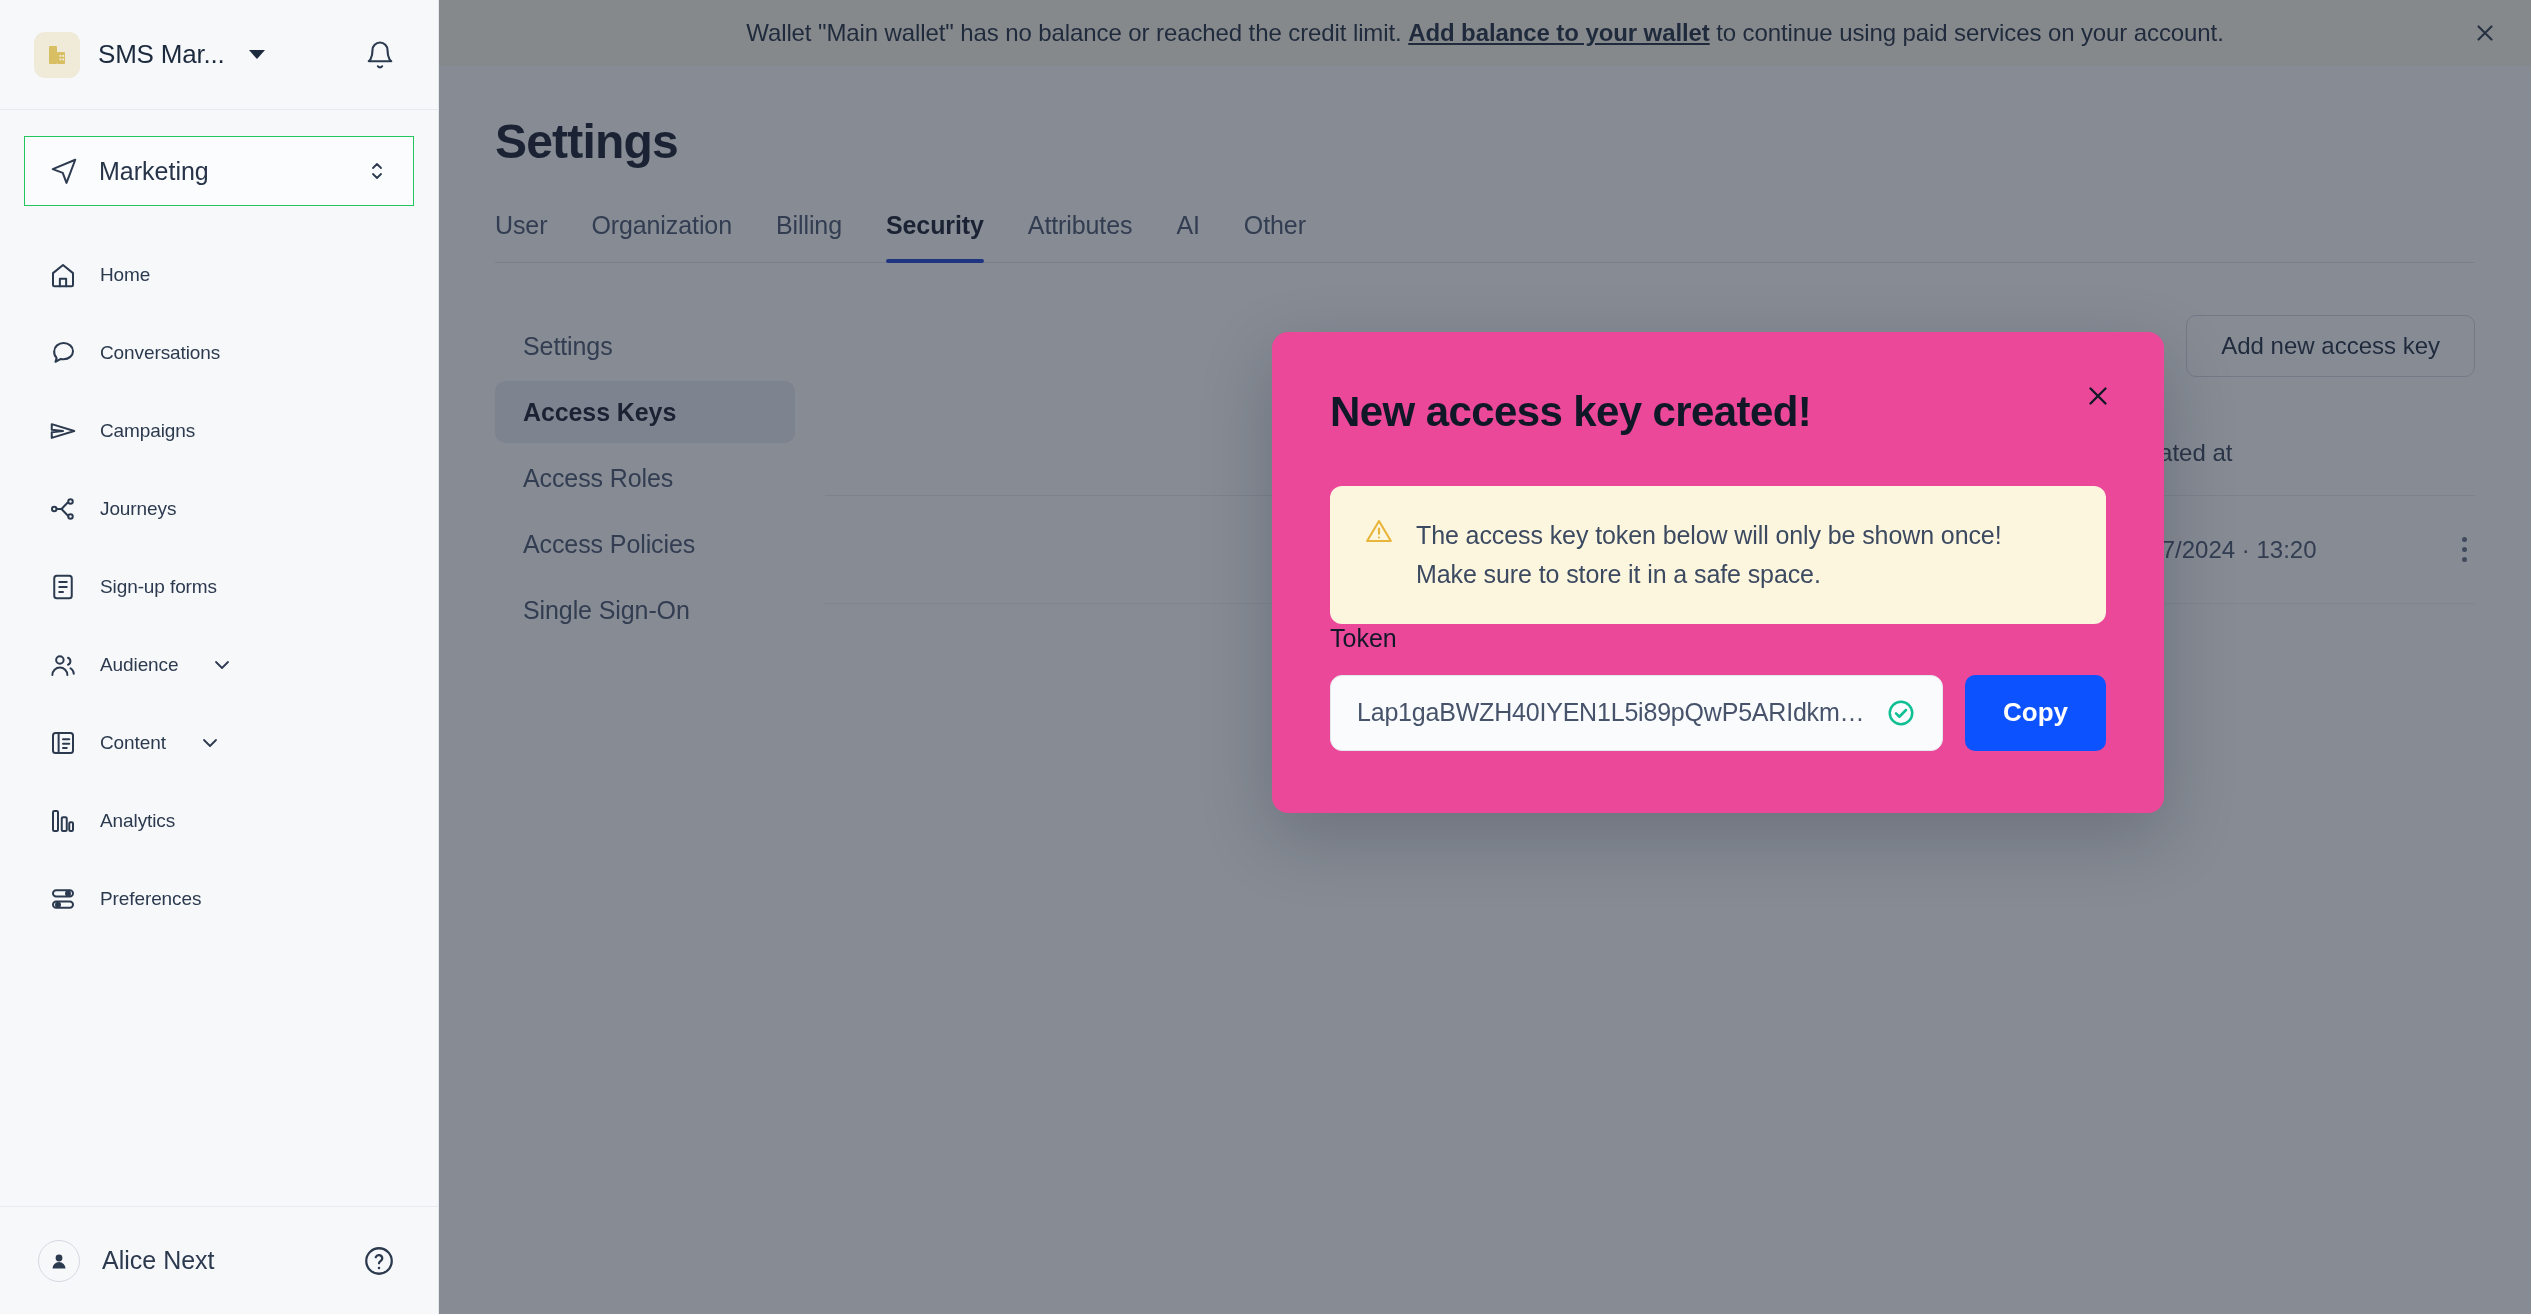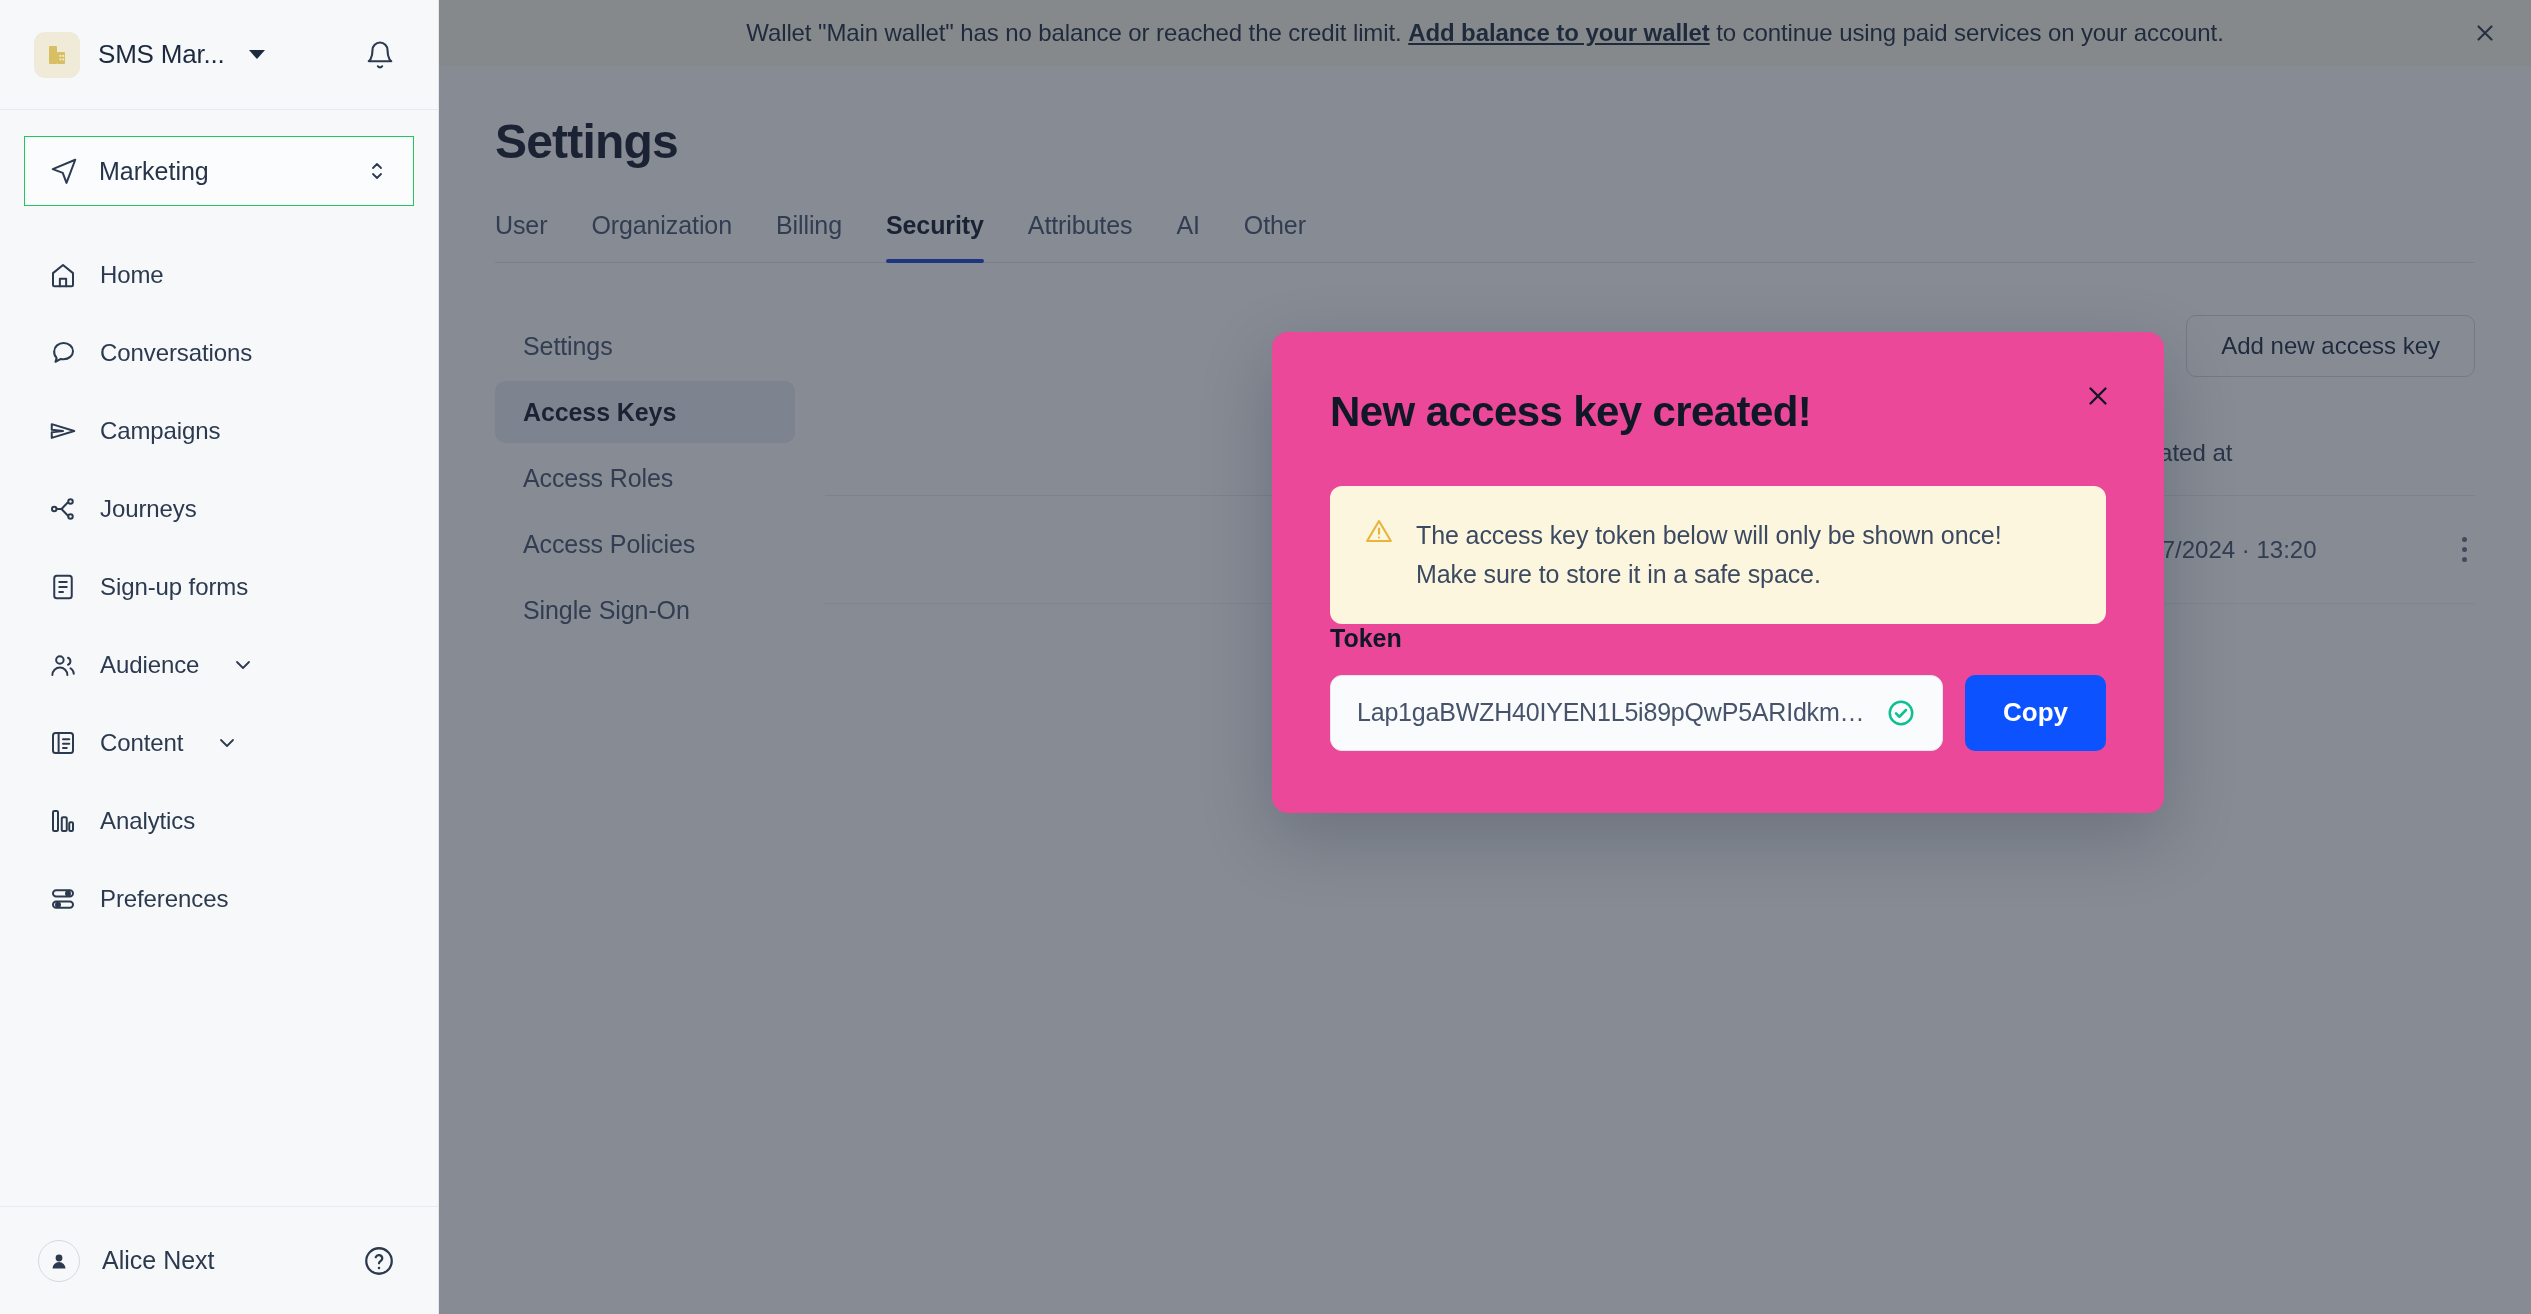--- a/index.html
+++ b/index.html
@@ -74,21 +74,21 @@
     display: flex; flex-direction: column;
   }
   .nav-item {
     height: 78px;
     display: flex; align-items: center;
     padding: 0 24px 0 48px;
     gap: 22px;
     cursor: pointer;
   }
   .nav-label {
-    font-size: 24px; color: #2c3a4f; font-weight: 400;
+    font-size: 19px; color: #2c3a4f; font-weight: 400;
     letter-spacing: -0.1px;
   }
   .nav-chevron { margin-left: 10px; display: flex; }
 
   .sb-bottom {
     margin-top: auto;
     height: 108px;
     border-top: 1px solid #e8eaef;
     display: flex; align-items: center;
     padding: 0 38px; gap: 22px;
@@ -260,21 +260,21 @@
     background: #fdf6df;
     border-radius: 12px;
     padding: 30px 34px;
     display: flex; gap: 22px;
   }
   .alert-text {
     font-size: 25px; color: #3c4a61; line-height: 1.55;
     letter-spacing: -0.1px;
   }
   .field-label {
-    font-size: 25px; font-weight: 700; color: #101828;
+    font-size: 25px; font-weight: 400; color: #101828;
     margin-bottom: 22px;
   }
   .token-row { display: flex; gap: 22px; align-items: stretch; }
   .token-input {
     flex: 1;
     height: 76px;
     background: #fafbfc;
     border: 1px solid #e4e7ec;
     border-radius: 12px;
     display: flex; align-items: center;

